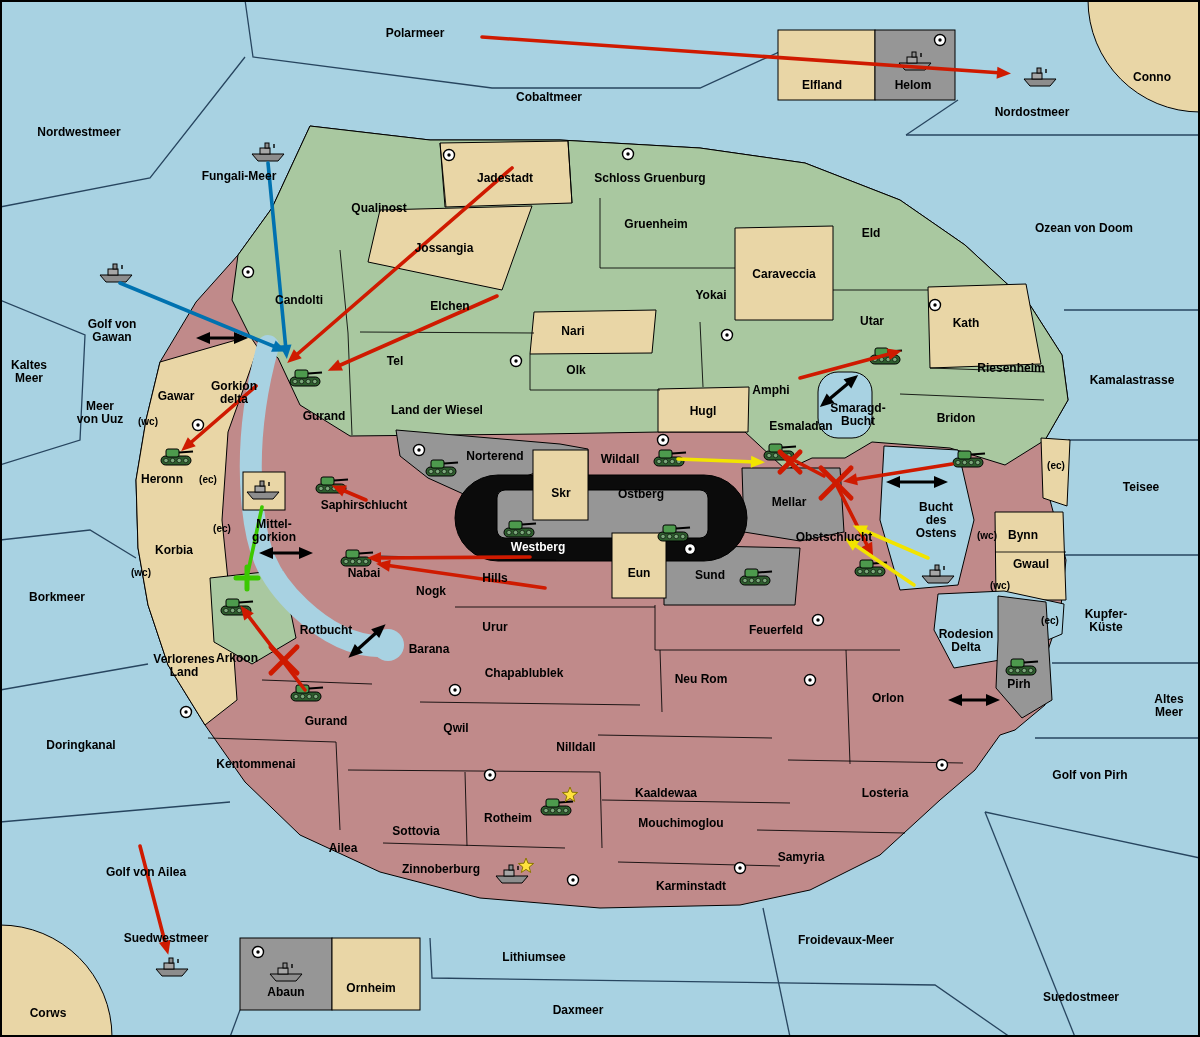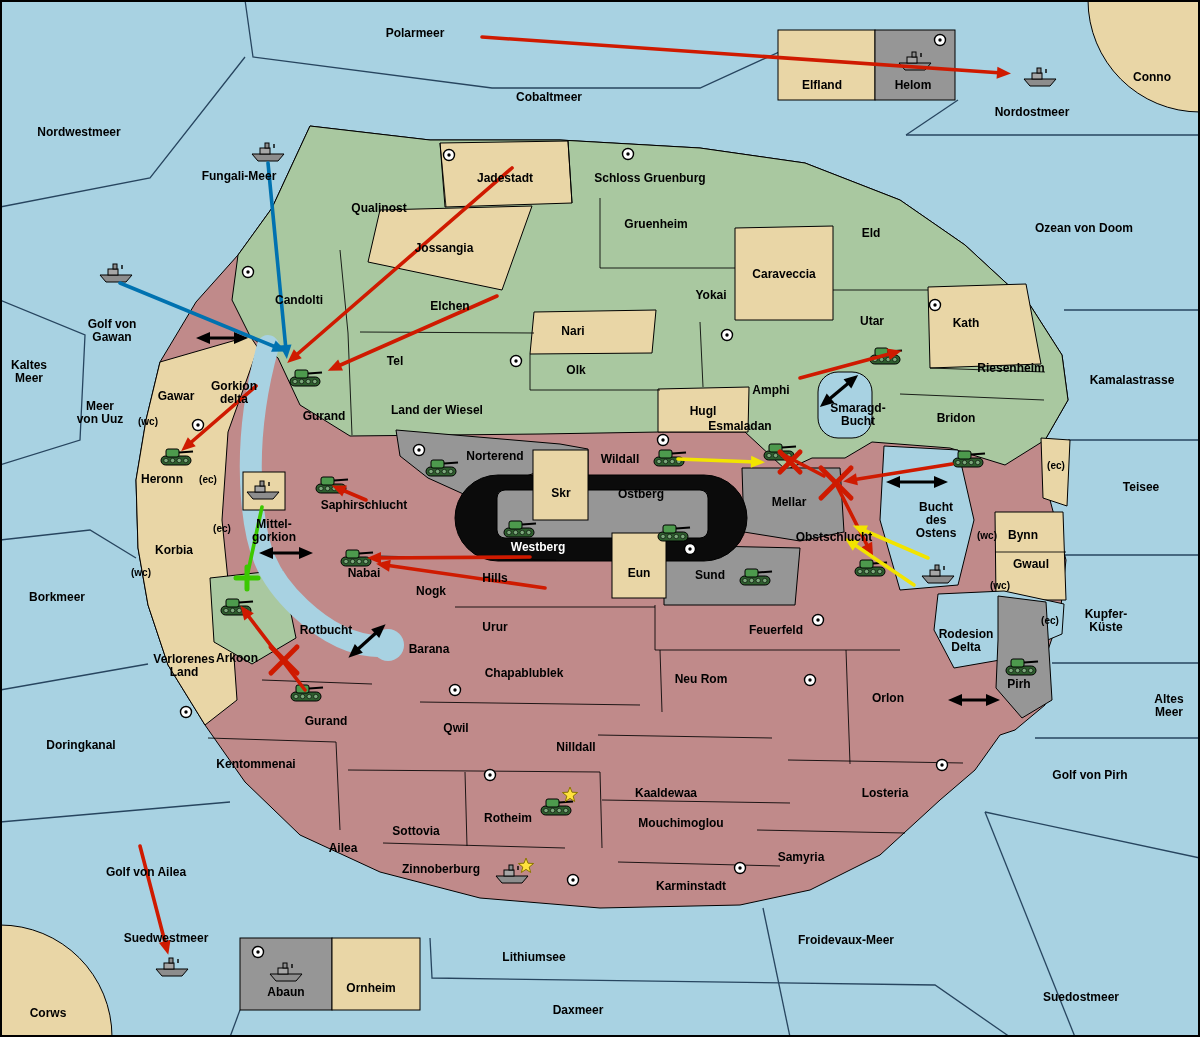--- a/index.html
+++ b/index.html
@@ -606,21 +606,21 @@
       <div class="lbl terr" style="left: 872px; top: 321px;">Utar</div>
       <div class="lbl terr" style="left: 966px; top: 323px;">Kath</div>
       <div class="lbl terr" style="left: 395px; top: 361px;">Tel</div>
       <div class="lbl terr" style="left: 573px; top: 331px;">Nari</div>
       <div class="lbl terr" style="left: 576px; top: 370px;">Olk</div>
       <div class="lbl terr" style="left: 1011px; top: 368px;">Riesenheim</div>
       <div class="lbl terr" style="left: 324px; top: 416px;">Gurand</div>
       <div class="lbl terr" style="left: 437px; top: 410px;">Land der Wiesel</div>
       <div class="lbl terr" style="left: 703px; top: 411px;">Hugl</div>
       <div class="lbl terr" style="left: 771px; top: 390px;">Amphi</div>
-      <div class="lbl terr" style="left: 740px; top: 426px;">Esmaladan</div>
+      <div class="lbl terr" style="left: 801px; top: 426px;">Esmaladan</div>
       <div class="lbl terr" style="left: 956px; top: 418px;">Bridon</div>
       <div class="lbl terr" style="left: 858px; top: 415px;">Smaragd-
 Bucht</div>
       <div class="lbl terr" style="left: 620px; top: 459px;">Wildall</div>
       <div class="lbl terr" style="left: 789px; top: 502px;">Mellar</div>
       <div class="lbl terr" style="left: 176px; top: 396px;">Gawar</div>
       <div class="lbl terr" style="left: 234px; top: 393px;">Gorkion
 delta</div>
       <div class="lbl terr" style="left: 162px; top: 479px;">Heronn</div>
       <div class="lbl terr" style="left: 274px; top: 531px;">Mittel-

